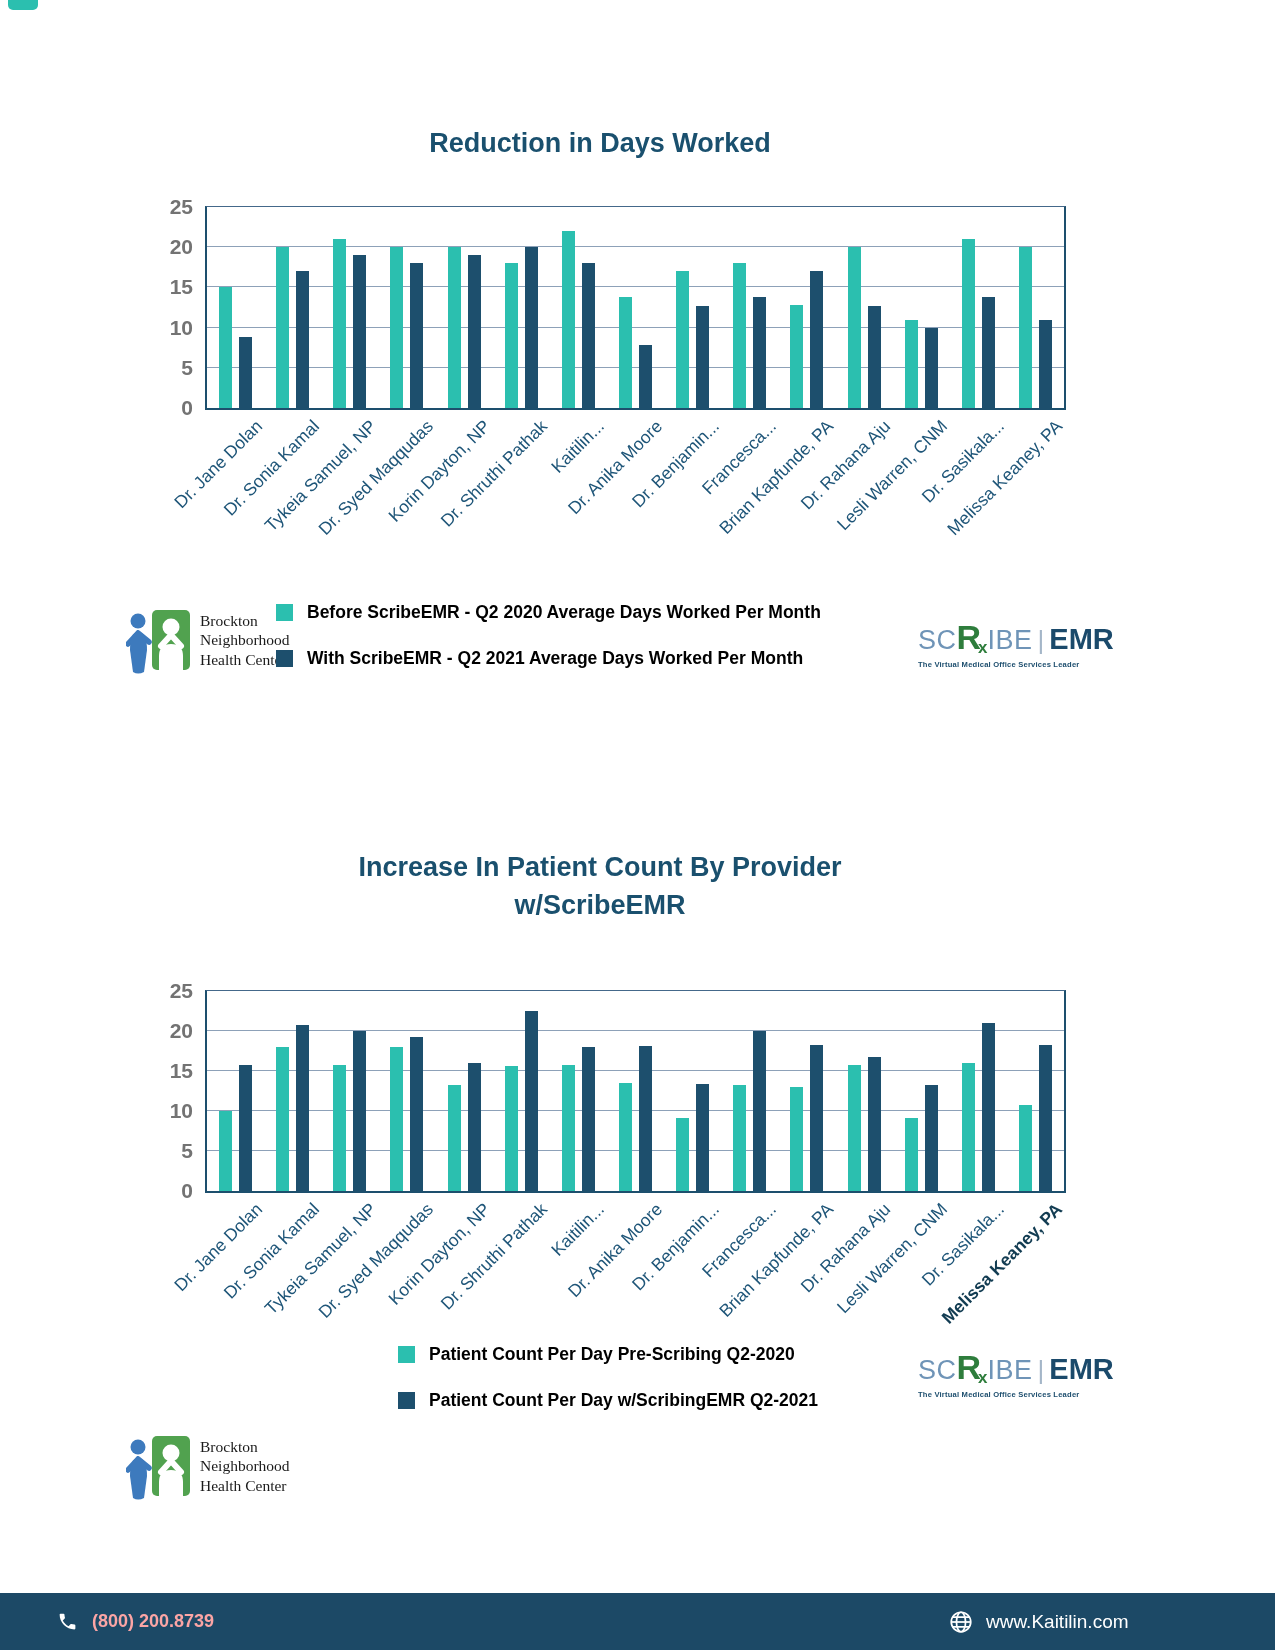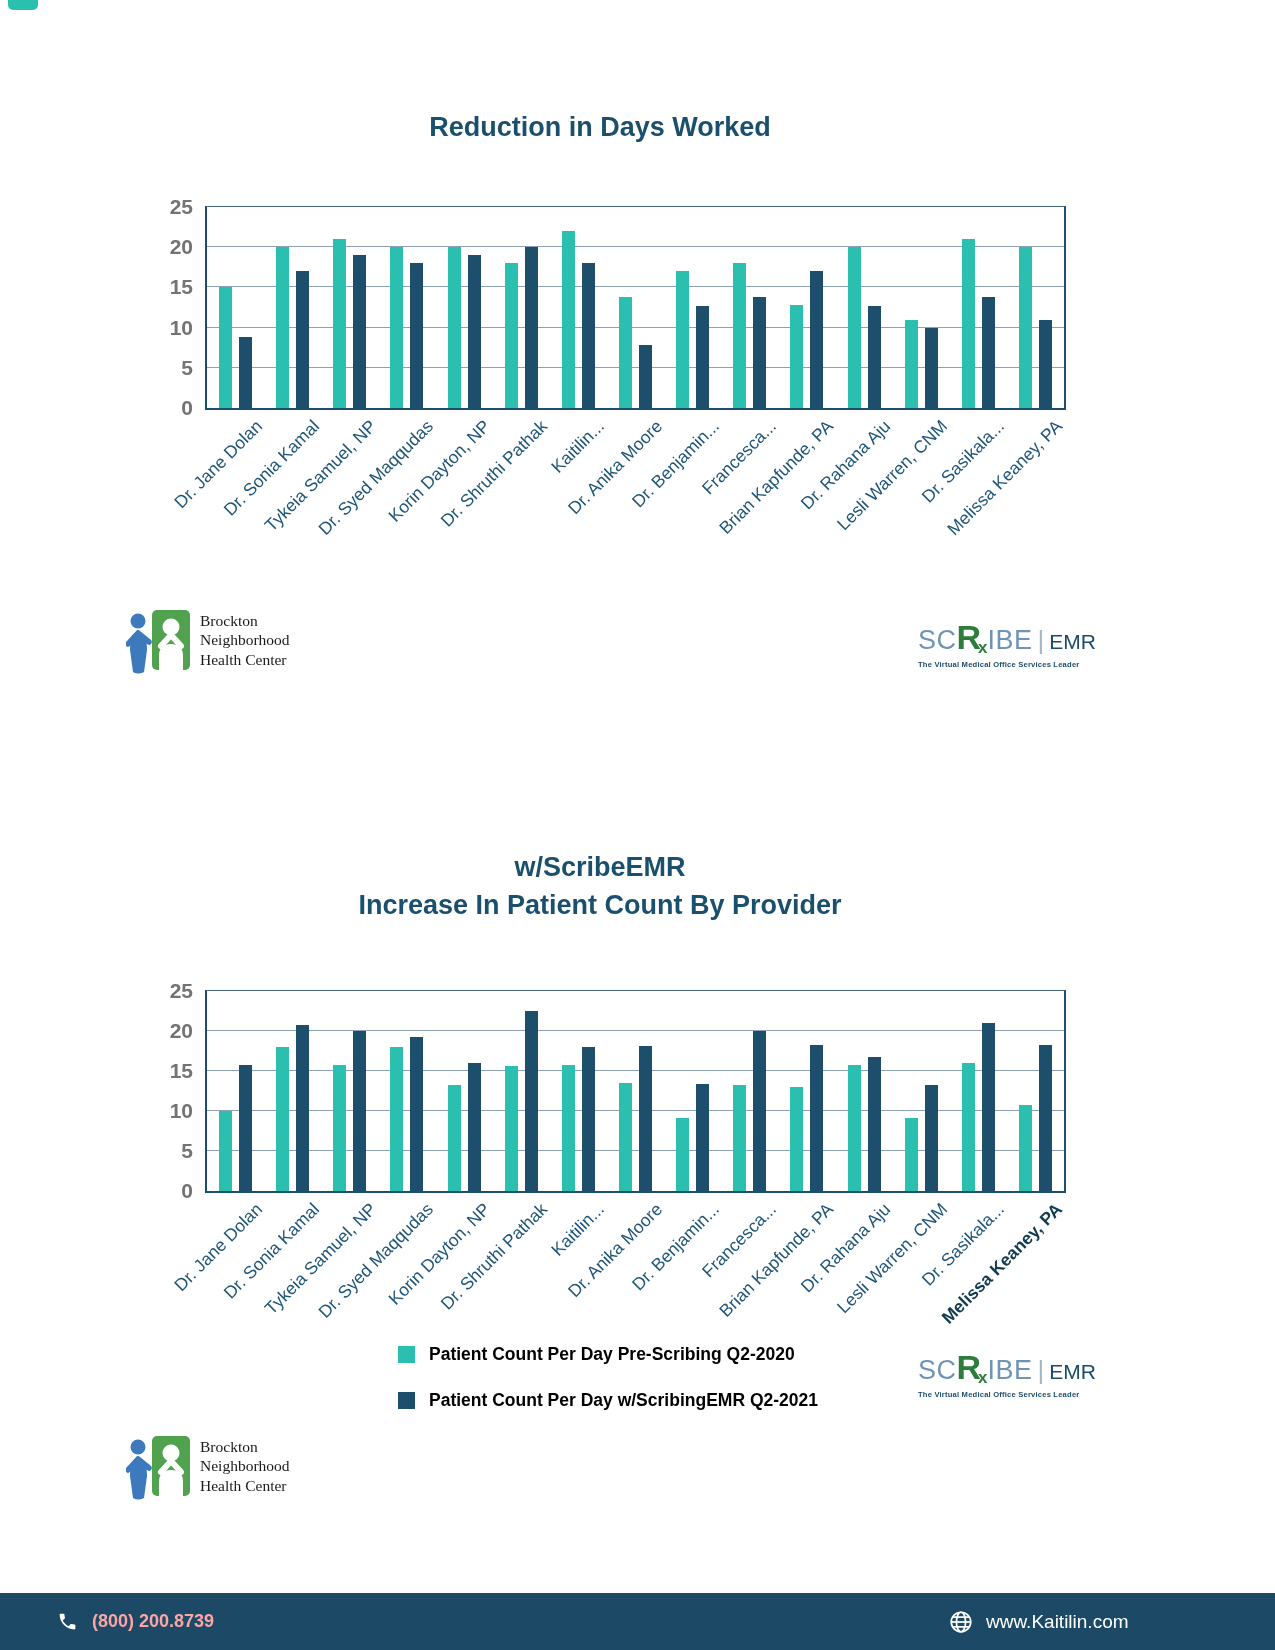--- a/index.html
+++ b/index.html
@@ -50,40 +50,40 @@
   .brockton-text {
     font-family:"Liberation Serif", serif; font-size:15.5px; color:#1a1a1a; line-height:1.25;
   }
   
   .scribe { position:absolute; width:180px; text-align:left; }
   .scribe-word { white-space:nowrap; line-height:30px; }
   .scribe .sc, .scribe .ibe { color:#6f94b7; font-size:27px; letter-spacing:0.5px; }
   .scribe .rx { color:#2e7d3c; font-size:34px; font-weight:600; }
   .scribe .rx .x { font-size:17px; font-weight:700; margin-left:-3px; position:relative; top:4px; }
   .scribe .sep { color:#a4b6c8; font-size:26px; font-weight:300; margin:0 5px; }
-  .scribe .emr { color:#1b4a6b; font-size:21px; font-weight:400; }
+  .scribe .emr { color:#1b4a6b; font-size:29px; font-weight:700; }
   .scribe .tagline {
     margin-top:1px; font-size:7.6px; font-weight:700; color:#1d4e6e; letter-spacing:0.2px;
     white-space:nowrap;
   }
   
   .footer { position:absolute; left:0; top:1593px; width:1275px; height:57px; background:#1c4966; }
   .footer-left { position:absolute; left:57px; top:0; height:57px; display:flex; align-items:center; gap:14px; }
   .footer-right { position:absolute; left:948px; top:0; height:57px; display:flex; align-items:center; gap:12px; }
   .footer-phone { color:#fca5a5; font-size:18px; font-weight:700; }
   .footer-site { color:#fff; font-size:19px; font-weight:400; cursor:pointer; }
 </style>
 </head>
 <body>
 
 <div class="page">
 
   <div class="corner-accent"></div>
 
-  <div class="chart-title" style="top:108px;">
+  <div class="chart-title" style="top:124px;">
     <div>Reduction in Days Worked</div>
   </div>
 
   <div class="chart-plot" style="top:206px; height:201px;">
       <div class="ytick" style="bottom: calc(0% - 12px);">0</div>
       <div class="gridline" style="bottom: 20%;"></div>
       <div class="ytick" style="bottom: calc(20% - 12px);">5</div>
       <div class="gridline" style="bottom: 40%;"></div>
       <div class="ytick" style="bottom: calc(40% - 12px);">10</div>
       <div class="gridline" style="bottom: 60%;"></div>
@@ -180,31 +180,41 @@
       <path d="M12 29 L2 40 M12 29 L23 38" stroke="#3D7ABD" stroke-width="5.5" stroke-linecap="round"></path>
       <path d="M4 46 Q4 28 12 28 Q21 28 21 46 L18 68 Q12 71 7 68 Z" fill="#3D7ABD"></path>
     </svg>
     <div class="brockton-text">
       <div>Brockton</div>
       <div>Neighborhood</div>
       <div>Health Center</div>
     </div>
   </div>
 
+  <div class="legend" style="left:276px; top:600px;">
+    <div class="legend-item">
+      <span class="swatch" style="background: rgb(43, 191, 175);"></span>
+      <span class="legend-label">Before ScribeEMR - Q2 2020 Average Days Worked Per Month</span>
+    </div>
+    <div class="legend-item">
+      <span class="swatch" style="background: rgb(29, 79, 109);"></span>
+      <span class="legend-label">With ScribeEMR - Q2 2021 Average Days Worked Per Month</span>
+    </div>
+  </div>
 
   <div class="scribe" style="left:918px; top:622px;">
     <div class="scribe-word">
       <span class="sc">SC</span><span class="rx"><span>R</span><span class="x">x</span></span><span class="ibe">IBE</span><span class="sep">|</span><span class="emr">EMR</span>
     </div>
     <div class="tagline">The Virtual Medical Office Services Leader</div>
   </div>
 
   <div class="chart-title" style="top:848px;">
+    <div>Increase In Patient Count By Provider</div>
     <div>w/ScribeEMR</div>
-    <div>Increase In Patient Count By Provider</div>
   </div>
 
   <div class="chart-plot" style="top:990px; height:200px;">
       <div class="ytick" style="bottom: calc(0% - 12px);">0</div>
       <div class="gridline" style="bottom: 20%;"></div>
       <div class="ytick" style="bottom: calc(20% - 12px);">5</div>
       <div class="gridline" style="bottom: 40%;"></div>
       <div class="ytick" style="bottom: calc(40% - 12px);">10</div>
       <div class="gridline" style="bottom: 60%;"></div>
       <div class="ytick" style="bottom: calc(60% - 12px);">15</div>

